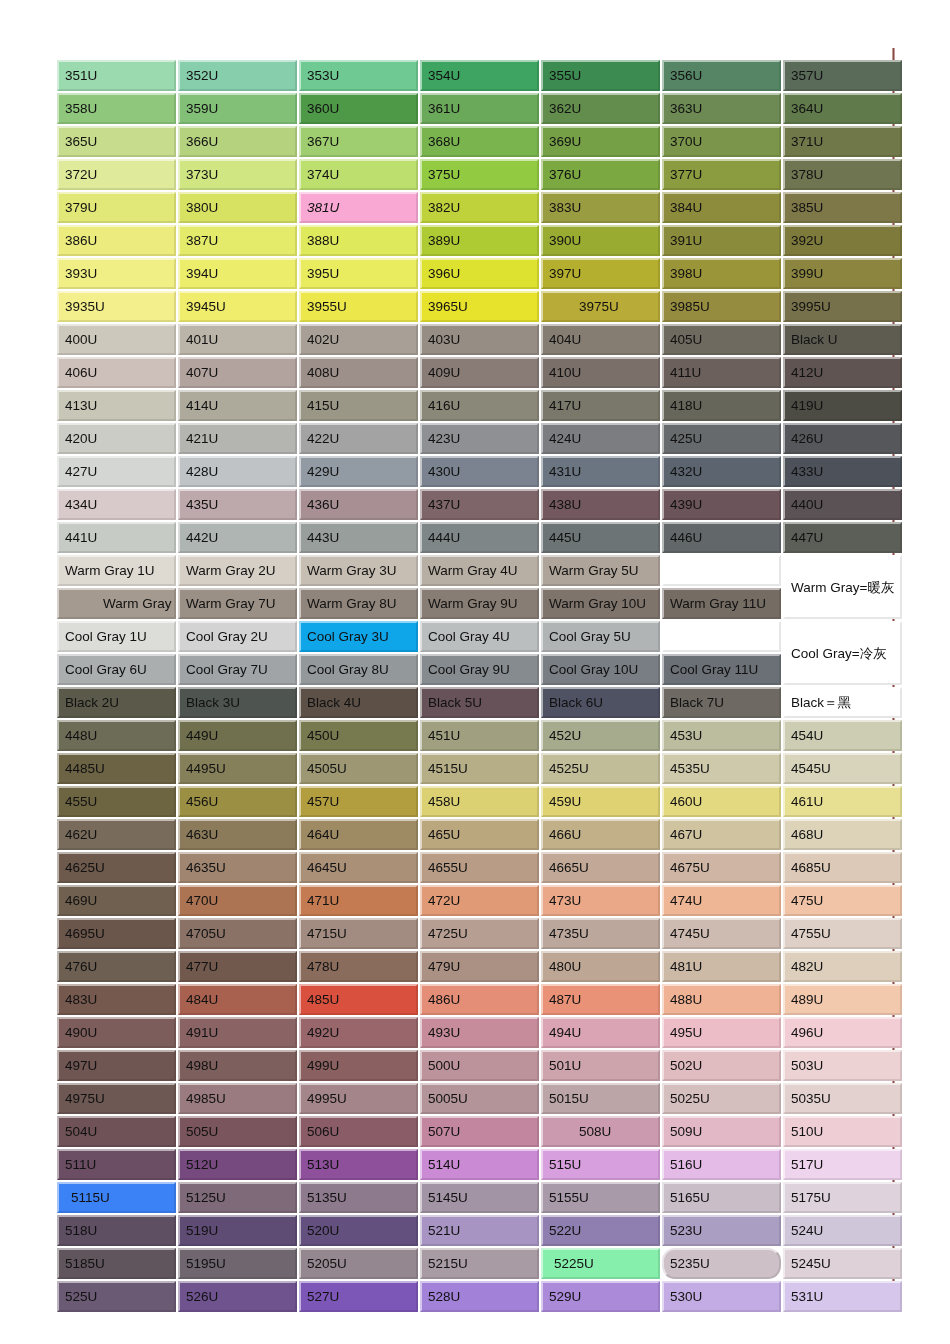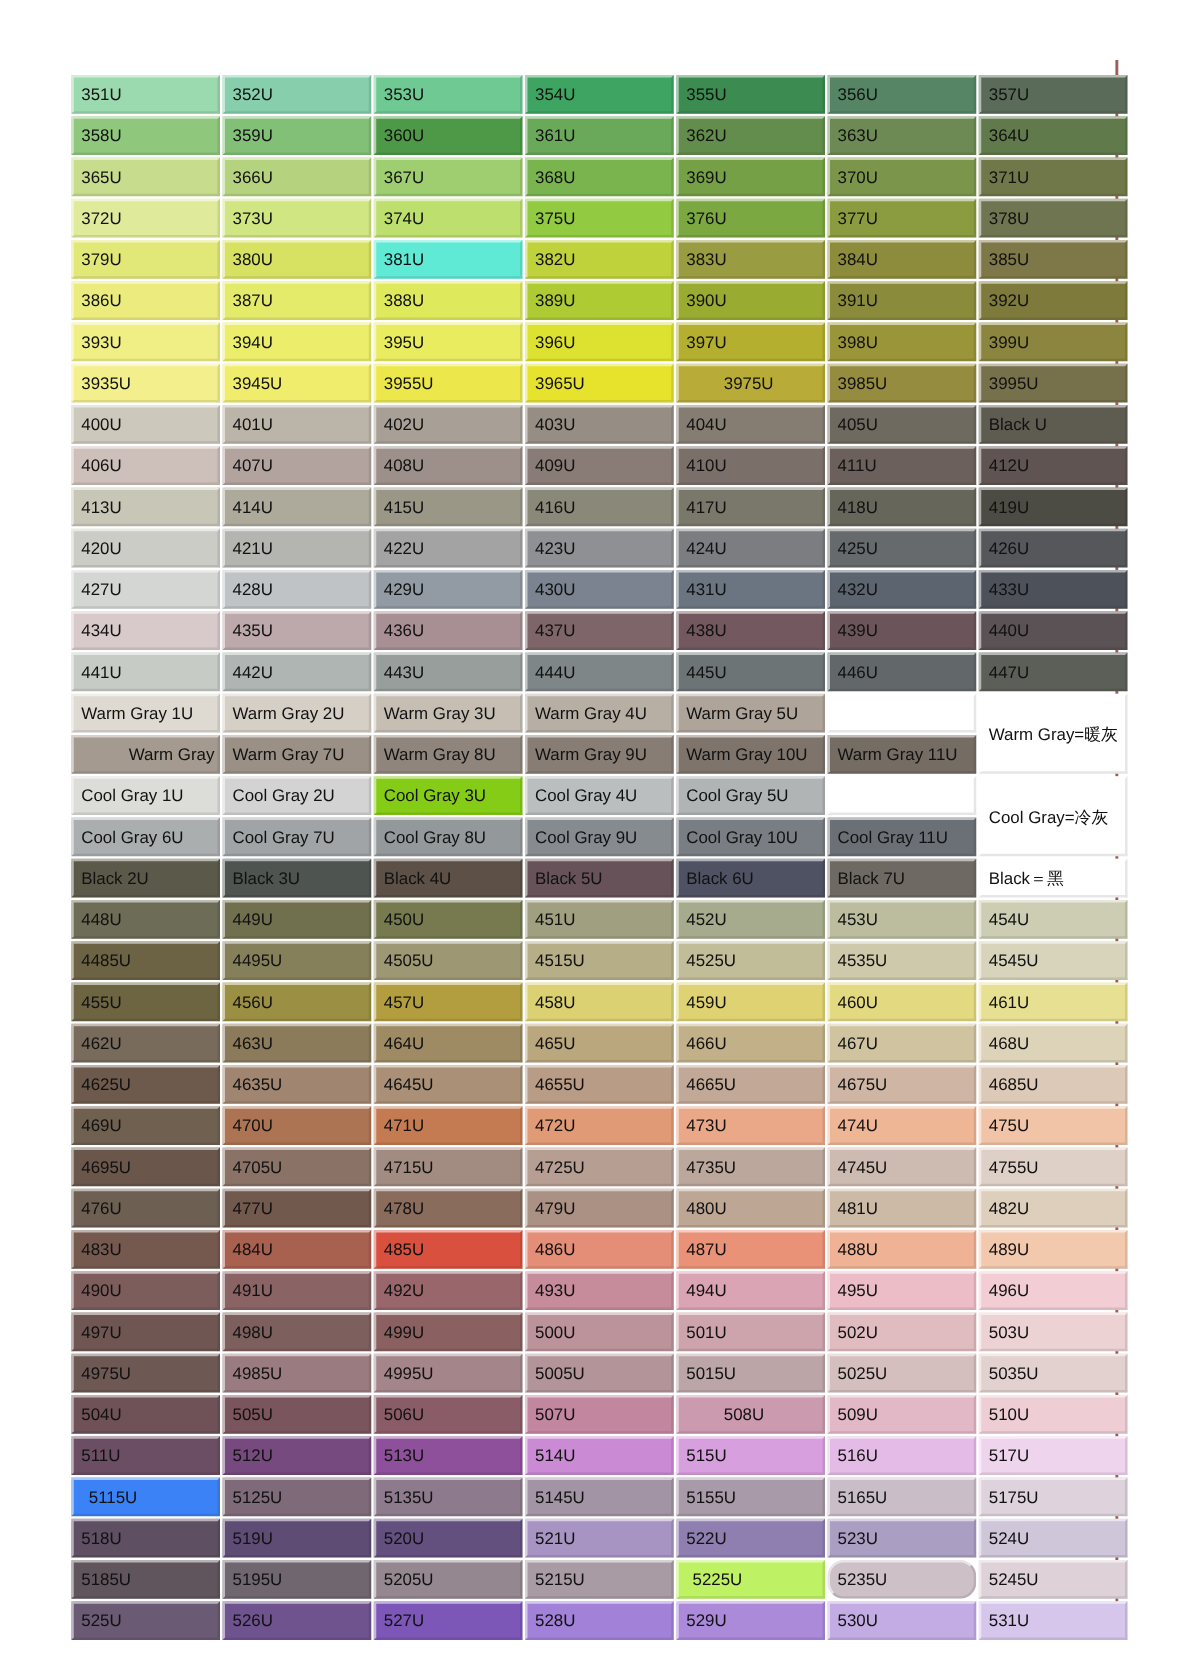--- a/index.html
+++ b/index.html
@@ -123,21 +123,21 @@
             <td style="background-color: rgb(207, 230, 130);">373U</td>
             <td style="background-color: rgb(188, 223, 110);">374U</td>
             <td style="background-color: rgb(146, 203, 66);">375U</td>
             <td style="background-color: rgb(123, 168, 64);">376U</td>
             <td style="background-color: rgb(139, 155, 63);">377U</td>
             <td style="background-color: rgb(111, 117, 80);">378U</td>
           </tr>
           <tr>
             <td style="background-color: rgb(226, 232, 119);">379U</td>
             <td style="background-color: rgb(215, 226, 99);">380U</td>
-            <td style="background-color: #5eead4;">381U</td>
+            <td style="background-color: #f9a8d4; font-style: italic;">381U</td>
             <td style="background-color: rgb(191, 210, 60);">382U</td>
             <td style="background-color: rgb(154, 156, 66);">383U</td>
             <td style="background-color: rgb(141, 140, 61);">384U</td>
             <td style="background-color: rgb(126, 119, 72);">385U</td>
           </tr>
           <tr>
             <td style="background-color: rgb(236, 236, 126);">386U</td>
             <td style="background-color: rgb(228, 234, 106);">387U</td>
             <td style="background-color: rgb(223, 233, 92);">388U</td>
             <td style="background-color: rgb(175, 203, 51);">389U</td>
@@ -239,21 +239,21 @@
             <td style="background-color: rgb(164, 154, 143); padding-left: 44px;">Warm Gray 6U</td>
             <td style="background-color: rgb(155, 144, 134);">Warm Gray 7U</td>
             <td style="background-color: rgb(144, 133, 124);">Warm Gray 8U</td>
             <td style="background-color: rgb(136, 125, 116);">Warm Gray 9U</td>
             <td style="background-color: rgb(126, 116, 108);">Warm Gray 10U</td>
             <td style="background-color: rgb(117, 108, 100);">Warm Gray 11U</td>
           </tr>
           <tr>
             <td style="background-color: rgb(220, 220, 217);">Cool Gray 1U</td>
             <td style="background-color: rgb(210, 211, 210);">Cool Gray 2U</td>
-            <td style="background-color: #84cc16;">Cool Gray 3U</td>
+            <td style="background-color: #0ea5e9;">Cool Gray 3U</td>
             <td style="background-color: rgb(187, 190, 190);">Cool Gray 4U</td>
             <td style="background-color: rgb(177, 180, 181);">Cool Gray 5U</td>
             <td class="blank"></td>
             <td class="note" rowspan="2">Cool Gray=冷灰</td>
           </tr>
           <tr>
             <td style="background-color: rgb(171, 174, 175); margin-left: 40px;">Cool Gray 6U</td>
             <td style="background-color: rgb(160, 164, 166);">Cool Gray 7U</td>
             <td style="background-color: rgb(147, 152, 155);">Cool Gray 8U</td>
             <td style="background-color: rgb(134, 139, 143);">Cool Gray 9U</td>
@@ -411,21 +411,21 @@
             <td style="background-color: rgb(167, 148, 194);">521U</td>
             <td style="background-color: rgb(143, 127, 176);">522U</td>
             <td style="background-color: rgb(171, 158, 195);">523U</td>
             <td style="background-color: rgb(207, 198, 218);">524U</td>
           </tr>
           <tr>
             <td style="background-color: rgb(96, 85, 92);">5185U</td>
             <td style="background-color: rgb(111, 102, 112);">5195U</td>
             <td style="background-color: rgb(149, 135, 143);">5205U</td>
             <td style="background-color: rgb(169, 155, 163);">5215U</td>
-            <td style="background-color: #bef264; padding-left: 11px;">5225U</td>
+            <td style="background-color: #86efac; padding-left: 11px;">5225U</td>
             <td style="background-color: rgb(205, 193, 199); border-radius: 13px;">5235U</td>
             <td style="background-color: rgb(222, 210, 216);">5245U</td>
           </tr>
           <tr>
             <td style="background-color: rgb(107, 90, 116);">525U</td>
             <td style="background-color: rgb(111, 83, 143);">526U</td>
             <td style="background-color: rgb(125, 87, 184);">527U</td>
             <td style="background-color: rgb(162, 130, 216);">528U</td>
             <td style="background-color: rgb(171, 138, 218);">529U</td>
             <td style="background-color: rgb(195, 172, 228);">530U</td>

